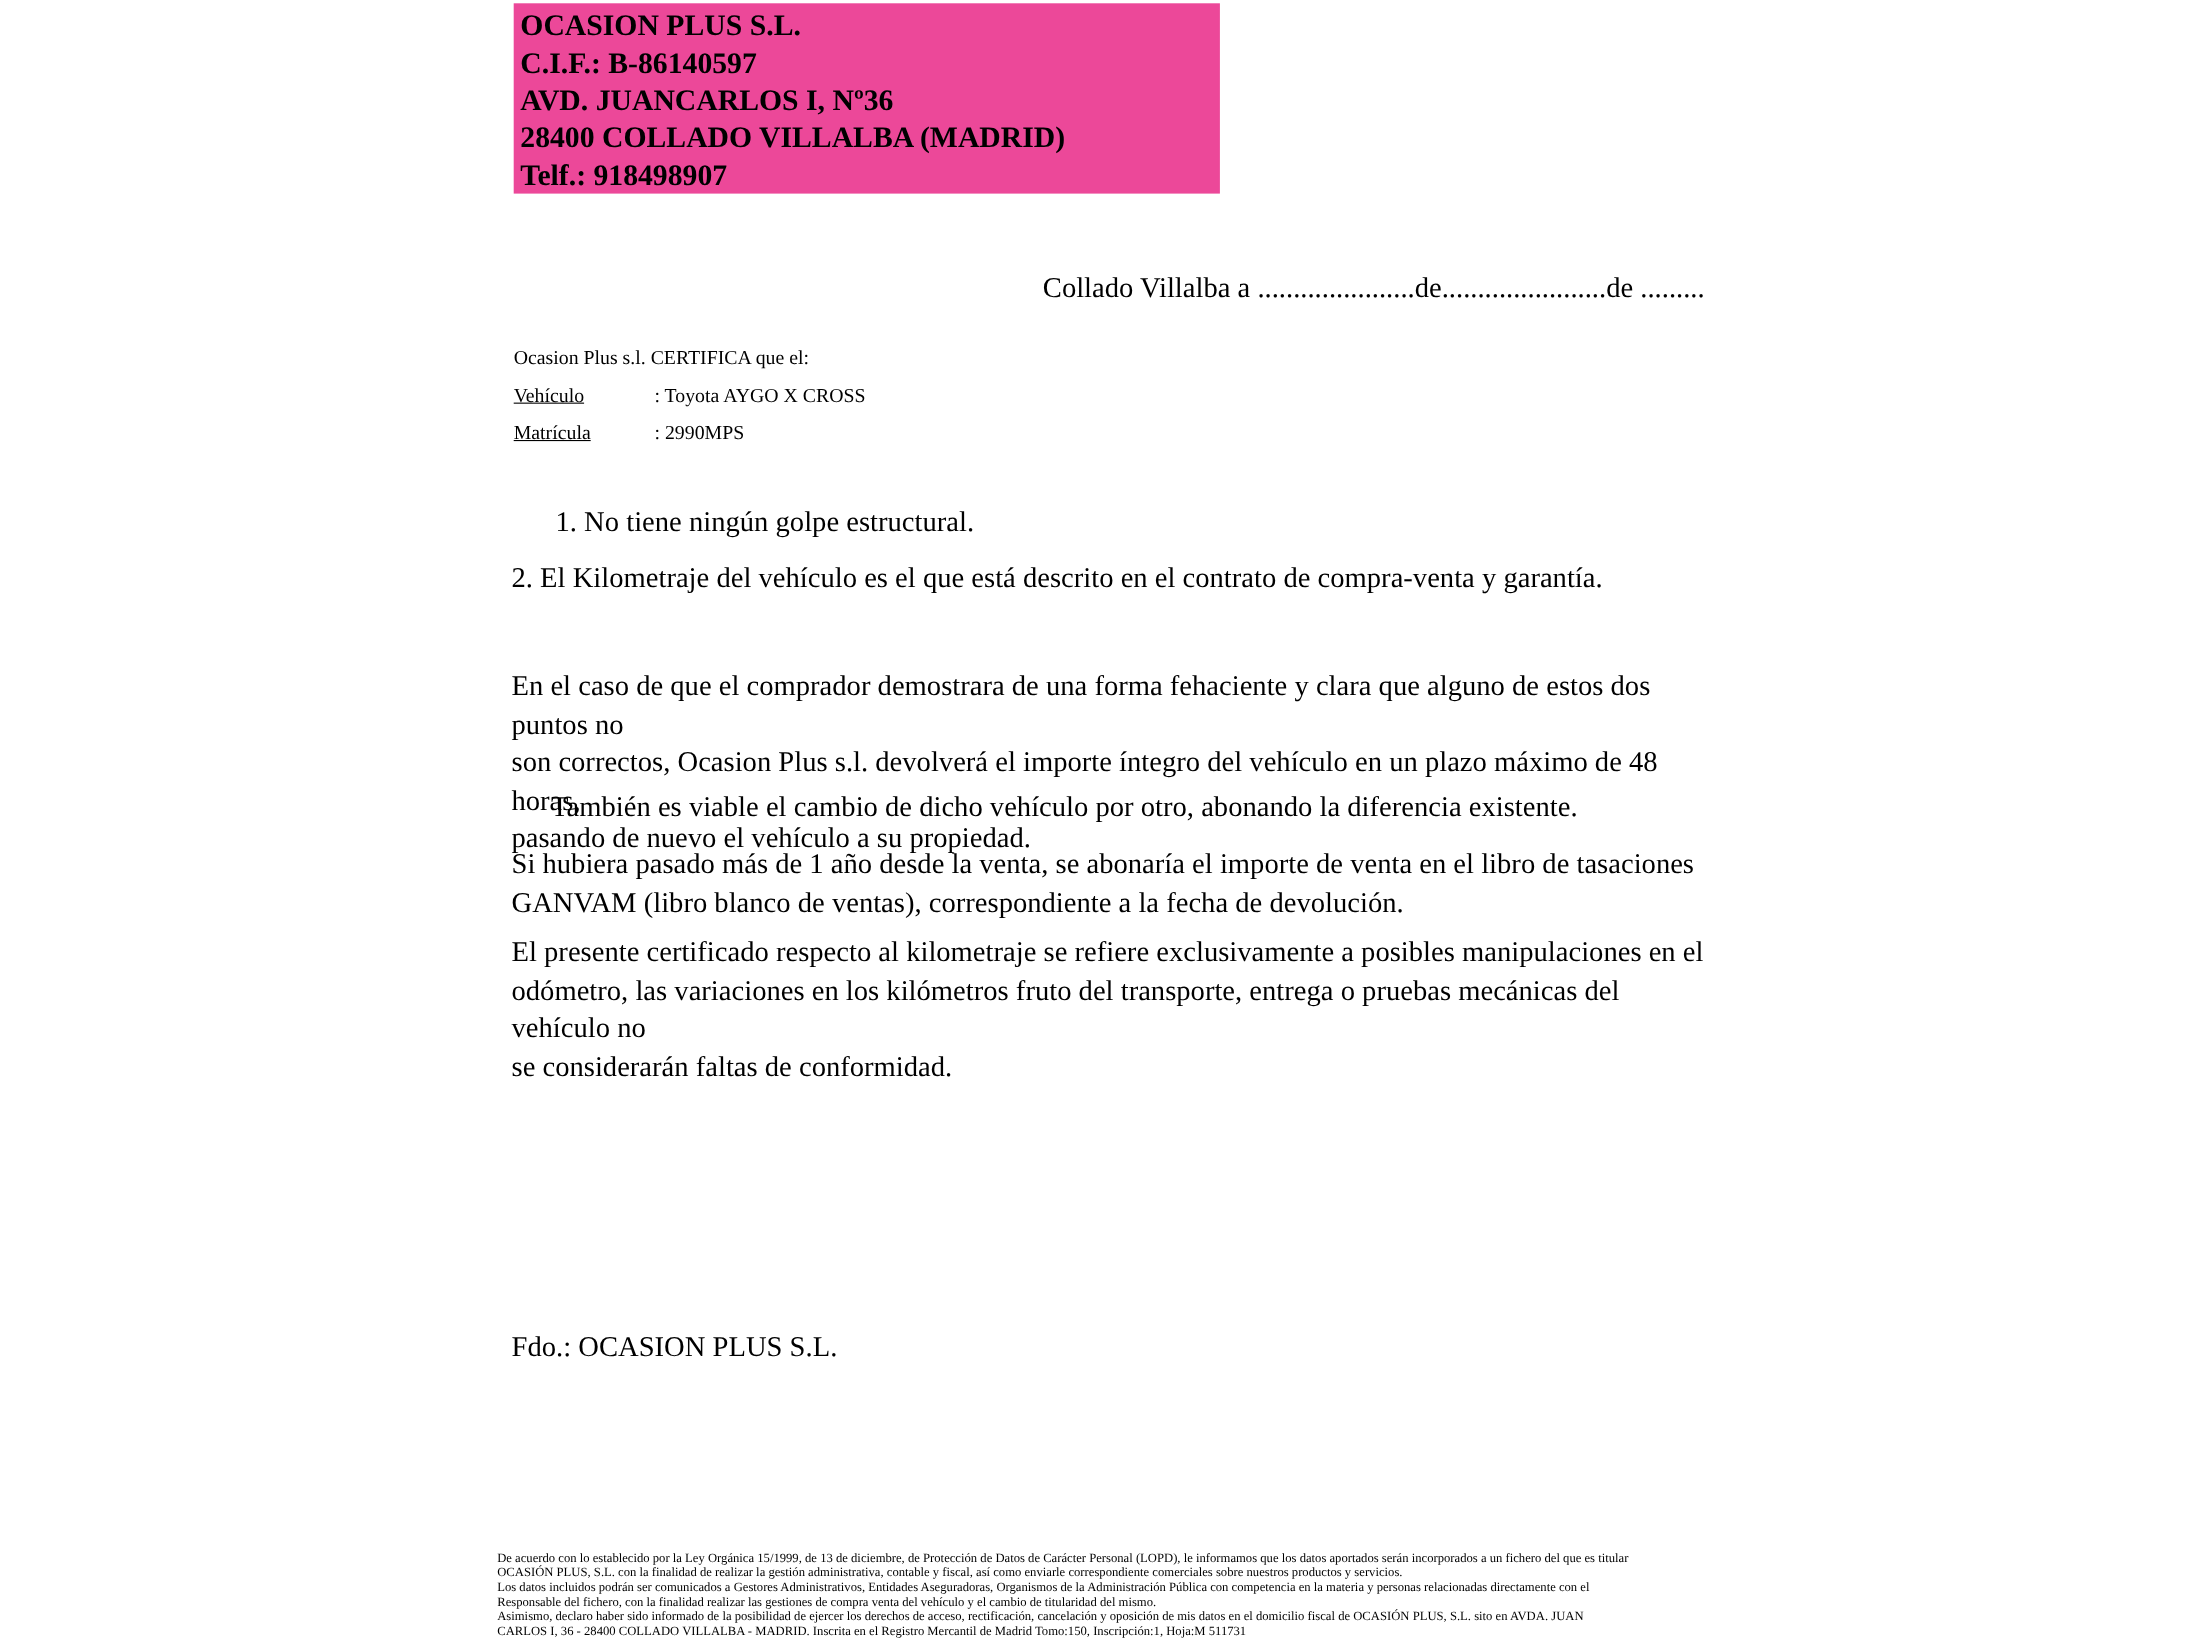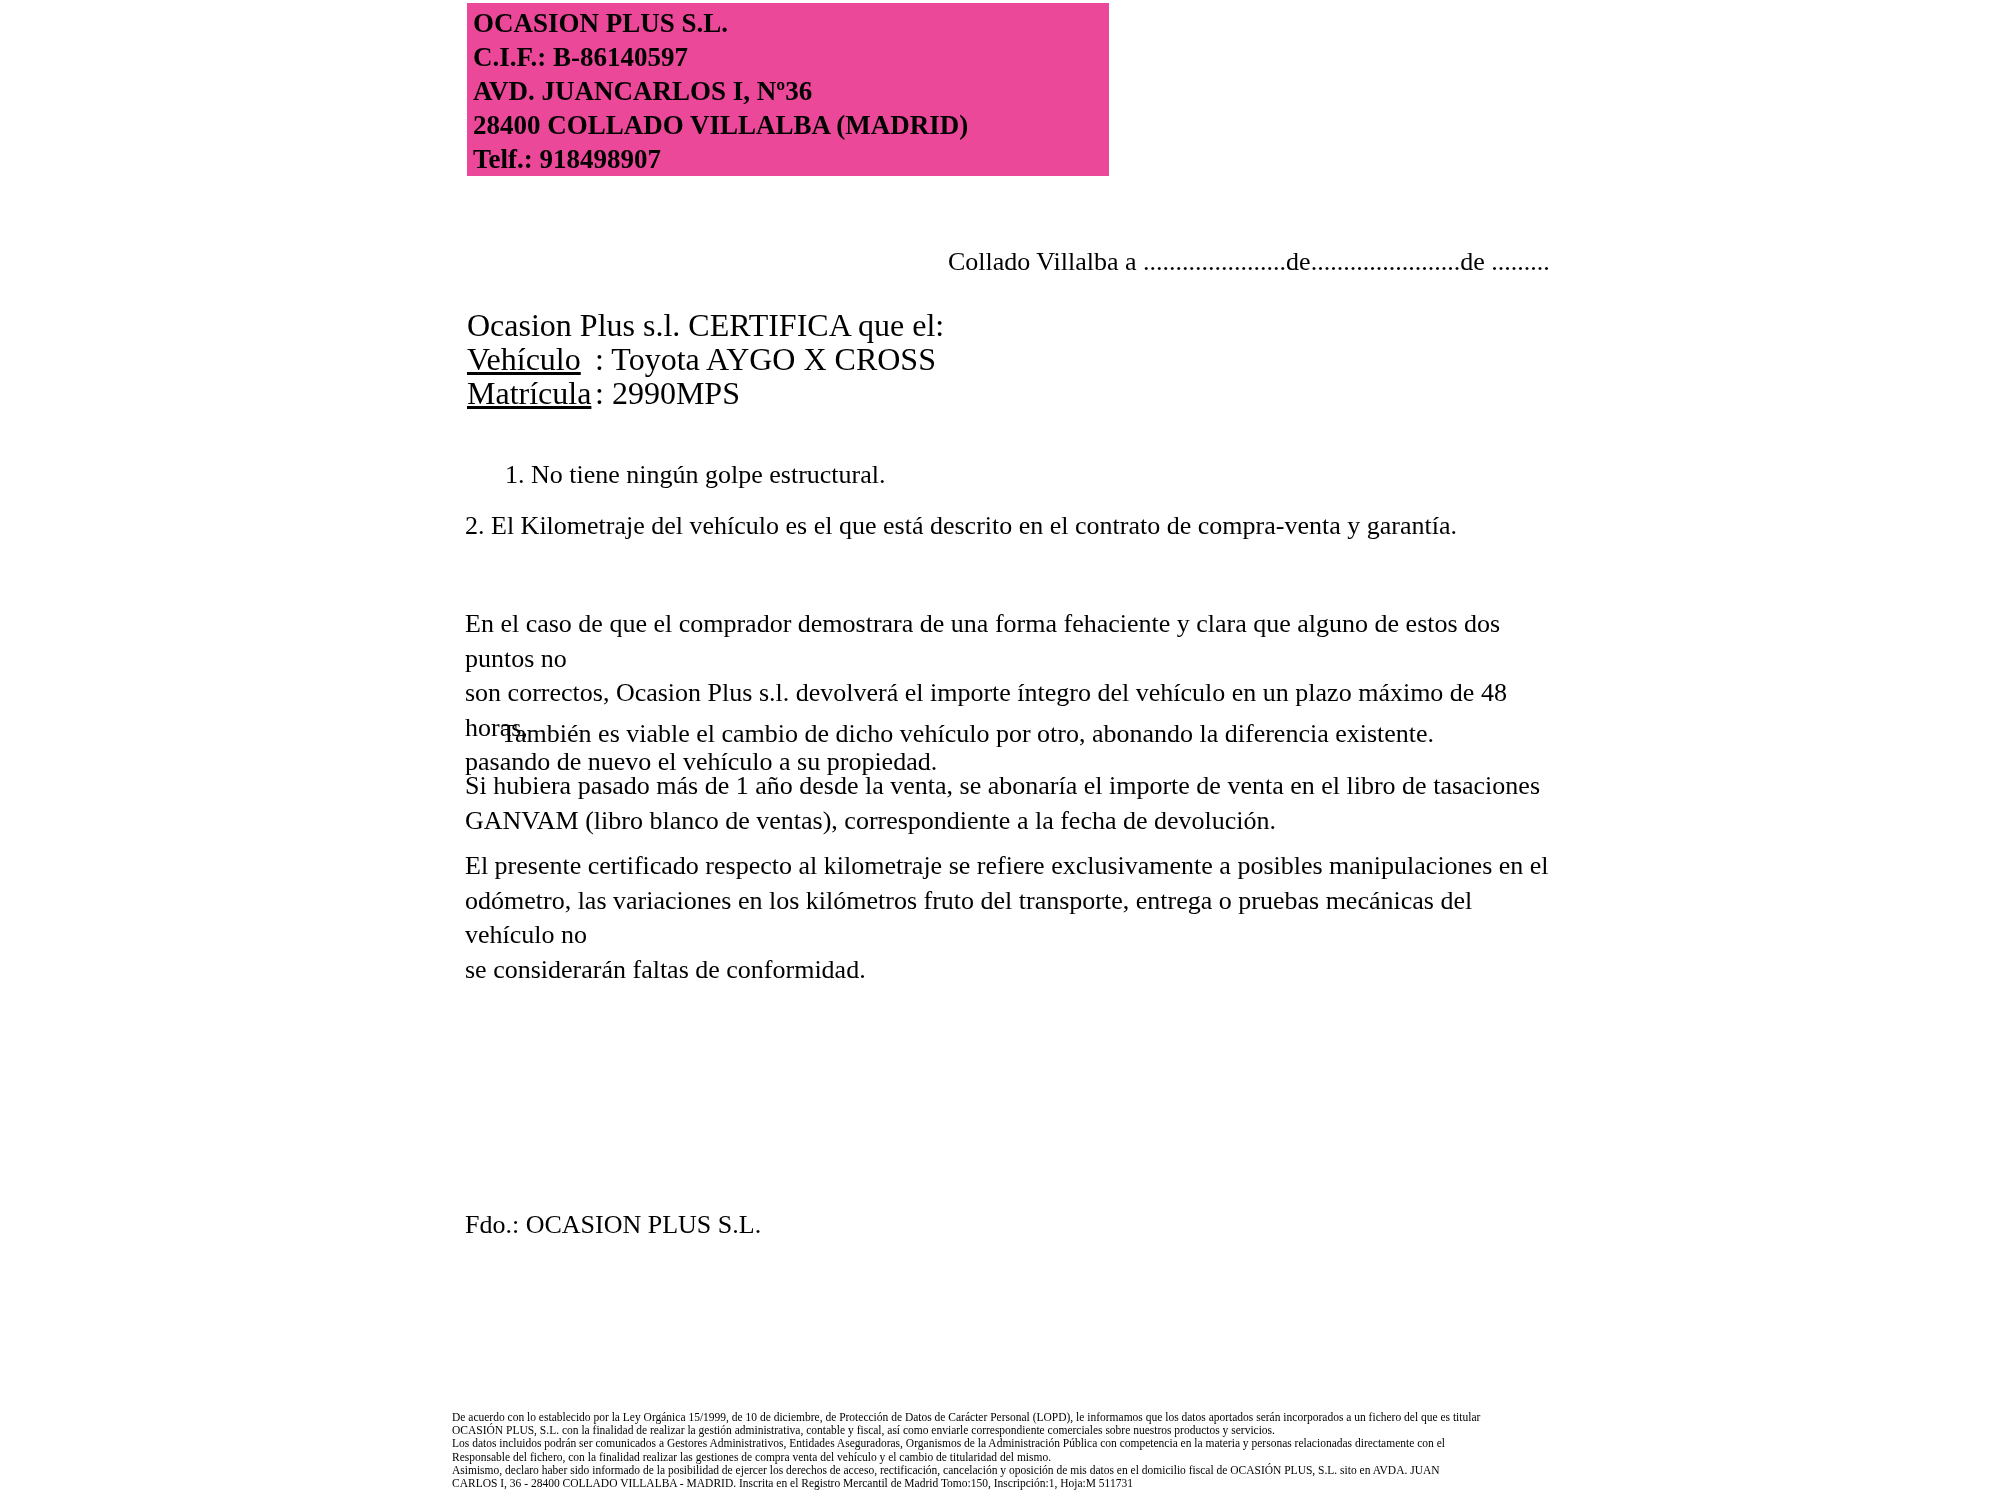--- a/index.html
+++ b/index.html
@@ -24,21 +24,21 @@
   }
   .date-line {
     position: absolute;
     left: 948px; top: 247px;
     font-size: 26px;
     white-space: nowrap;
   }
   .certify {
     position: absolute;
     left: 467px; top: 308px;
-    font-size: 32px;
+    font-size: 18px;
     line-height: 34px;
   }
   .cert-row { }
   .cert-label {
     display: inline-block;
     width: 128px;
     text-decoration: underline;
   }
   .point {
     position: absolute;
@@ -108,21 +108,21 @@
   <div class="para para2">También es viable el cambio de dicho vehículo por otro, abonando la diferencia existente.</div>
   <div class="para para3">Si hubiera pasado más de 1 año desde la venta, se abonaría el importe de venta en el libro de tasaciones
 GANVAM (libro blanco de ventas), correspondiente a la fecha de devolución.</div>
   <div class="para para4">El presente certificado respecto al kilometraje se refiere exclusivamente a posibles manipulaciones en el
 odómetro, las variaciones en los kilómetros fruto del transporte, entrega o pruebas mecánicas del vehículo no
 se considerarán faltas de conformidad.</div>
 
   <div class="signature">Fdo.: OCASION PLUS S.L.</div>
 
   <div class="footer">
-    <div>De acuerdo con lo establecido por la Ley Orgánica 15/1999, de 10 de diciembre, de Protección de Datos de Carácter Personal (LOPD), le informamos que los datos aportados serán incorporados a un fichero del que es titular</div>
+    <div>De acuerdo con lo establecido por la Ley Orgánica 15/1999, de 13 de diciembre, de Protección de Datos de Carácter Personal (LOPD), le informamos que los datos aportados serán incorporados a un fichero del que es titular</div>
     <div>OCASIÓN PLUS, S.L. con la finalidad de realizar la gestión administrativa, contable y fiscal, así como enviarle correspondiente comerciales sobre nuestros productos y servicios.</div>
     <div>Los datos incluidos podrán ser comunicados a Gestores Administrativos, Entidades Aseguradoras, Organismos de la Administración Pública con competencia en la materia y personas relacionadas directamente con el</div>
     <div>Responsable del fichero, con la finalidad realizar las gestiones de compra venta del vehículo y el cambio de titularidad del mismo.</div>
     <div>Asimismo, declaro haber sido informado de la posibilidad de ejercer los derechos de acceso, rectificación, cancelación y oposición de mis datos en el domicilio fiscal de OCASIÓN PLUS, S.L. sito en AVDA. JUAN</div>
     <div>CARLOS I, 36 - 28400 COLLADO VILLALBA - MADRID. Inscrita en el Registro Mercantil de Madrid Tomo:150, Inscripción:1, Hoja:M 511731</div>
   </div>
 
 </div>
 
 </body></html>

